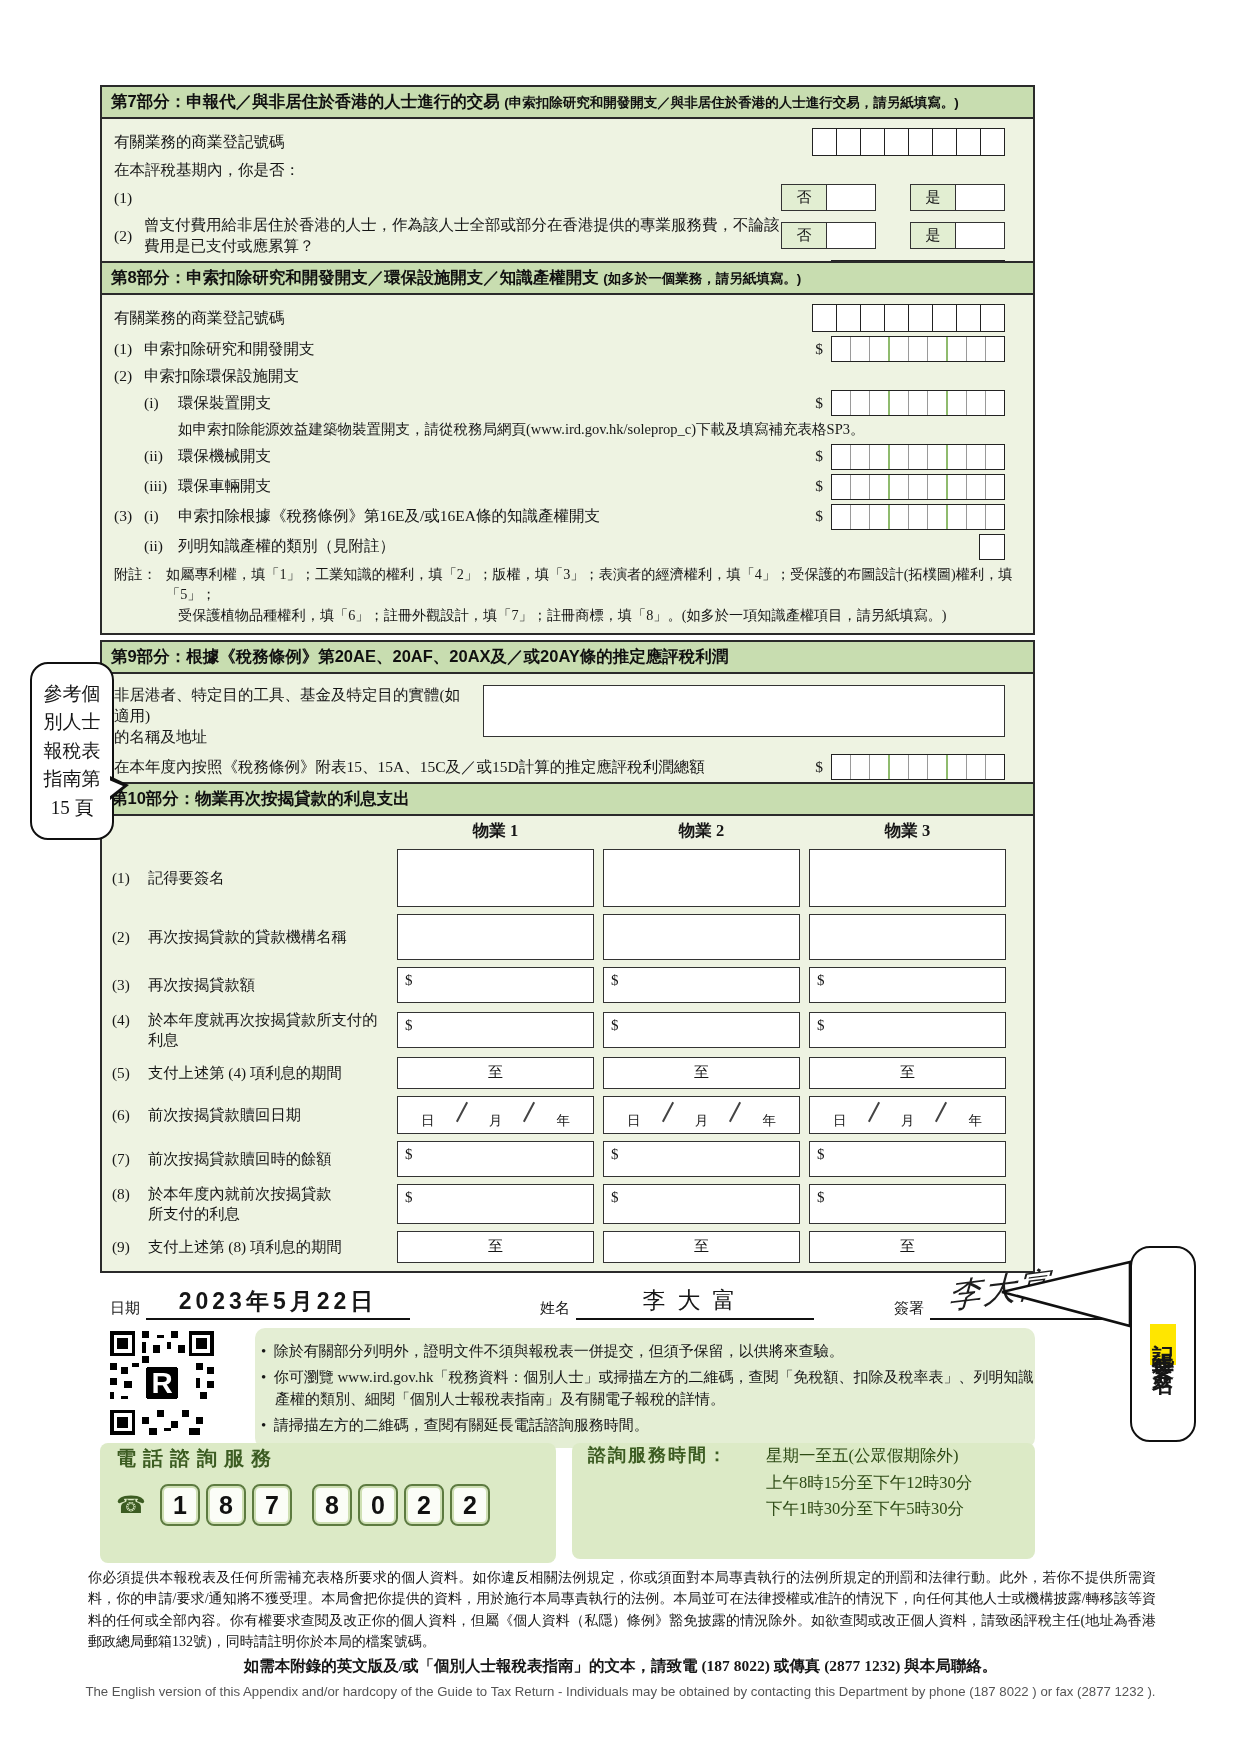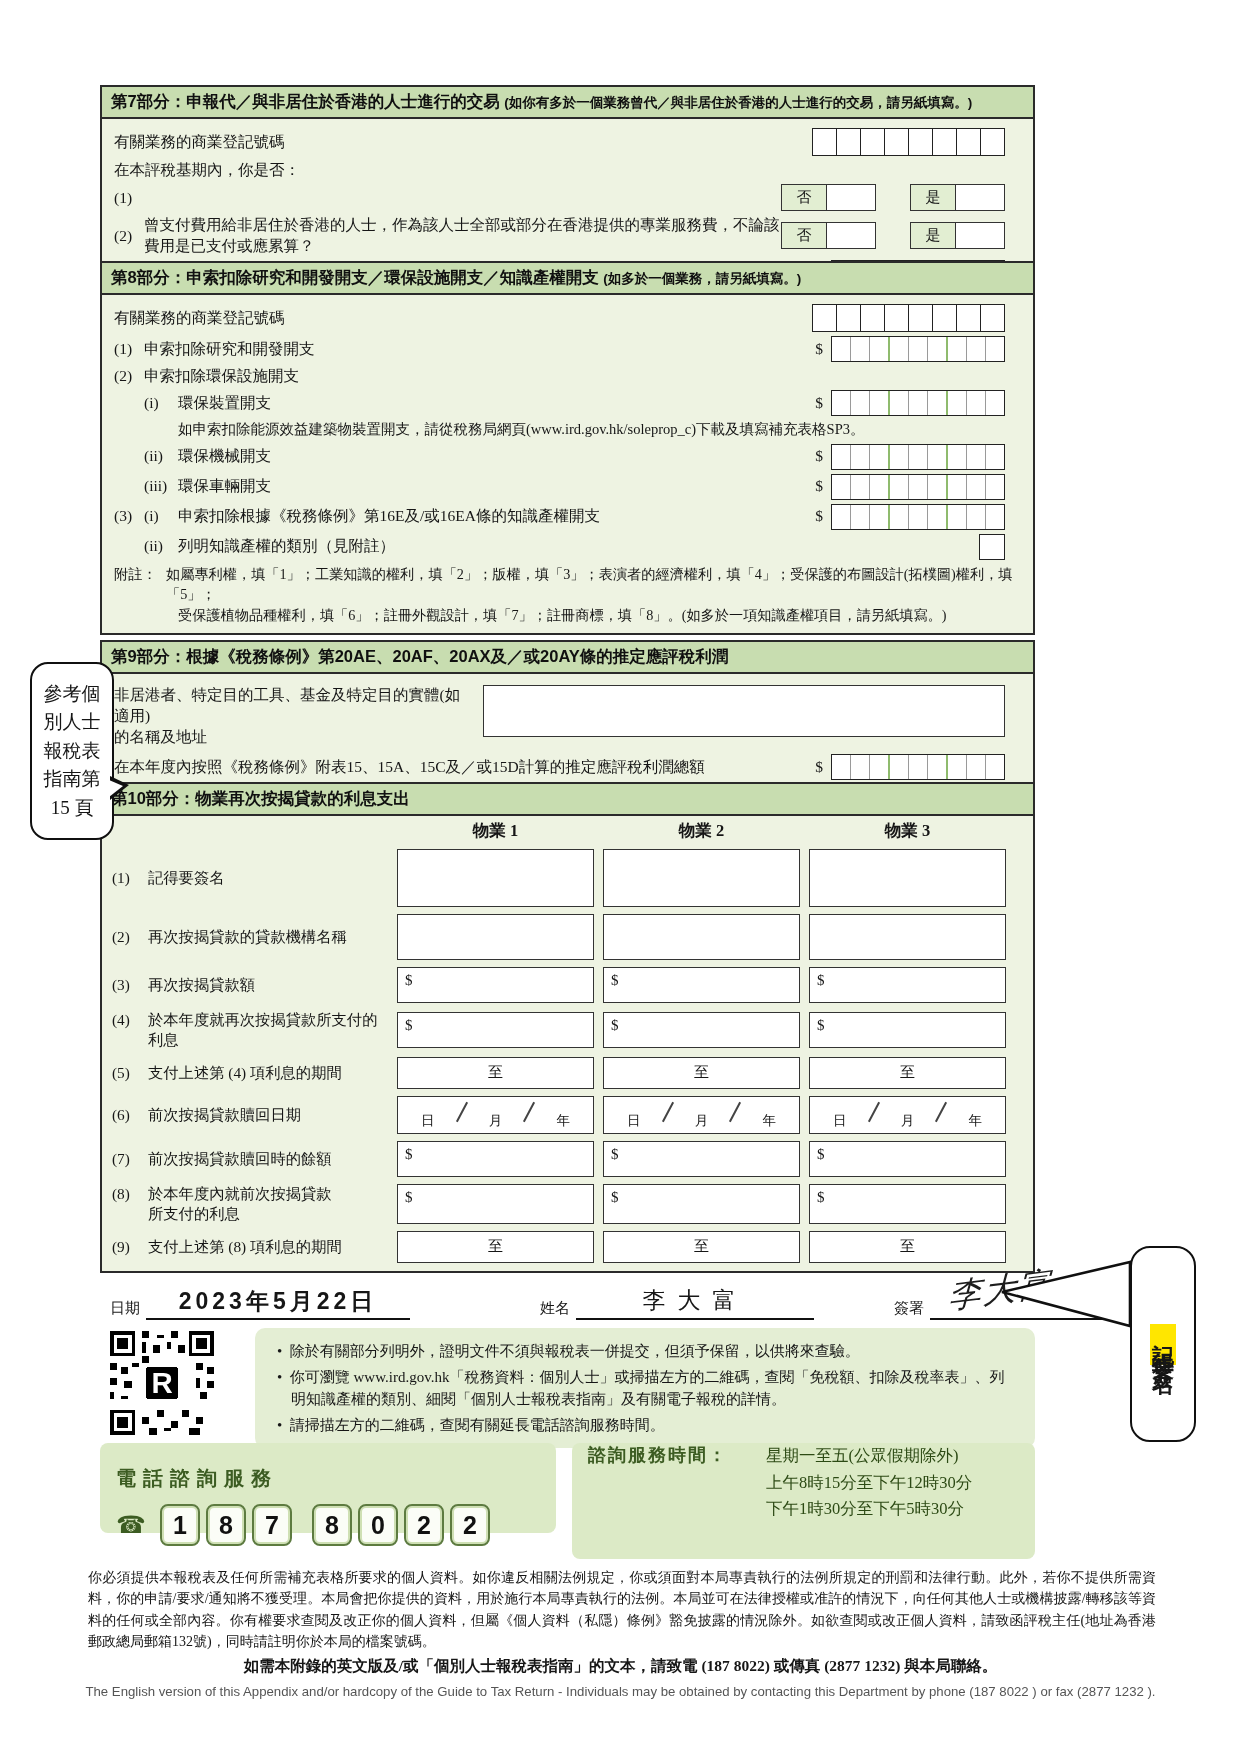--- a/index.html
+++ b/index.html
@@ -57,26 +57,26 @@
   .sigrow .slab{flex:none;margin:0 6px 2px 0;}
   .uline{border-bottom:2px solid #111;flex:none;display:flex;align-items:flex-end;justify-content:center;}
   .dateval{width:264px;font-weight:bold;font-size:23px;letter-spacing:4px;padding-bottom:1px;}
   .nameval{width:238px;font-size:23px;letter-spacing:12px;padding-bottom:2px;}
   .signval{width:182px;height:46px;position:relative;}
   .handwrite{position:absolute;left:18px;top:-4px;font-family:"Liberation Serif",serif;font-style:italic;
              font-size:33px;transform:rotate(-7deg) skewX(-9deg);letter-spacing:2px;color:#1d1d1d;}
   
   .qr{position:absolute;left:110px;top:1331px;}
   .remindbox{position:absolute;left:255px;top:1328px;width:780px;min-height:102px;background:#e4eed4;
-             border-radius:10px;padding:9px 16px;box-sizing:border-box;font-size:15px;line-height:1.5;}
+             border-radius:10px;padding:9px 0;box-sizing:border-box;font-size:15px;line-height:1.5;}
   .bullet{padding-left:20px;text-indent:-14px;margin:3px 0;}
   .bullet::before{content:"\2022\00a0\00a0";}
   
-  .svcL{position:absolute;left:100px;top:1443px;width:456px;height:90px;background:#dcead:;
-        background:#dceac6;border-radius:8px;box-sizing:border-box;padding:22px 16px;}
+  .svcL{position:absolute;left:100px;top:1443px;width:456px;height:120px;background:#dcead:;
+        background:#dceac6;border-radius:8px;box-sizing:border-box;padding:2px 16px;}
   .svcR{position:absolute;left:572px;top:1443px;width:463px;height:116px;background:#dceac6;border-radius:8px;
         box-sizing:border-box;padding:0 16px;display:flex;}
   .svcTitle{font-weight:bold;font-size:20px;letter-spacing:7px;color:#3c5c22;}
   .digitrow{display:flex;align-items:center;gap:6px;margin-top:12px;}
   .phoneicon{font-size:24px;color:#3c5c22;margin-right:8px;}
   .digit{width:36px;height:38px;border:2px solid #5d7b40;border-radius:8px;background:#fbfdf7;
          box-shadow:inset 0 0 0 2px #cfe0b4;display:flex;align-items:center;justify-content:center;
          font-family:"Liberation Sans","DejaVu Sans",sans-serif;font-weight:bold;font-size:25px;color:#111;}
   .digit.gap{margin-left:14px;}
   .hoursLab{width:178px;flex:none;font-weight:bold;font-size:18px;letter-spacing:2px;color:#3c5c22;}
@@ -101,21 +101,21 @@
   .arrowsvg{position:absolute;left:980px;top:1238px;z-index:4;}
 </style>
 </head>
 <body>
 
 <div class="page">
 
   <div class="section" style="top:85px;">
     <div class="sec-head">
       <span>第7部分：申報代／與非居住於香港的人士進行的交易</span>
-      <span class="note">(如你有多於一個業務曾代／與非居住於香港的人士進行的交易，請另紙填寫。)</span>
+      <span class="note">(申索扣除研究和開發開支／與非居住於香港的人士進行交易，請另紙填寫。)</span>
     </div>
     <div class="sec-body">
       <div class="mrow">
         <span>有關業務的商業登記號碼</span>
         <span class="ctrl">
             <span class="cells8">
               <span class="c"></span>
               <span class="c"></span>
               <span class="c"></span>
               <span class="c"></span>

